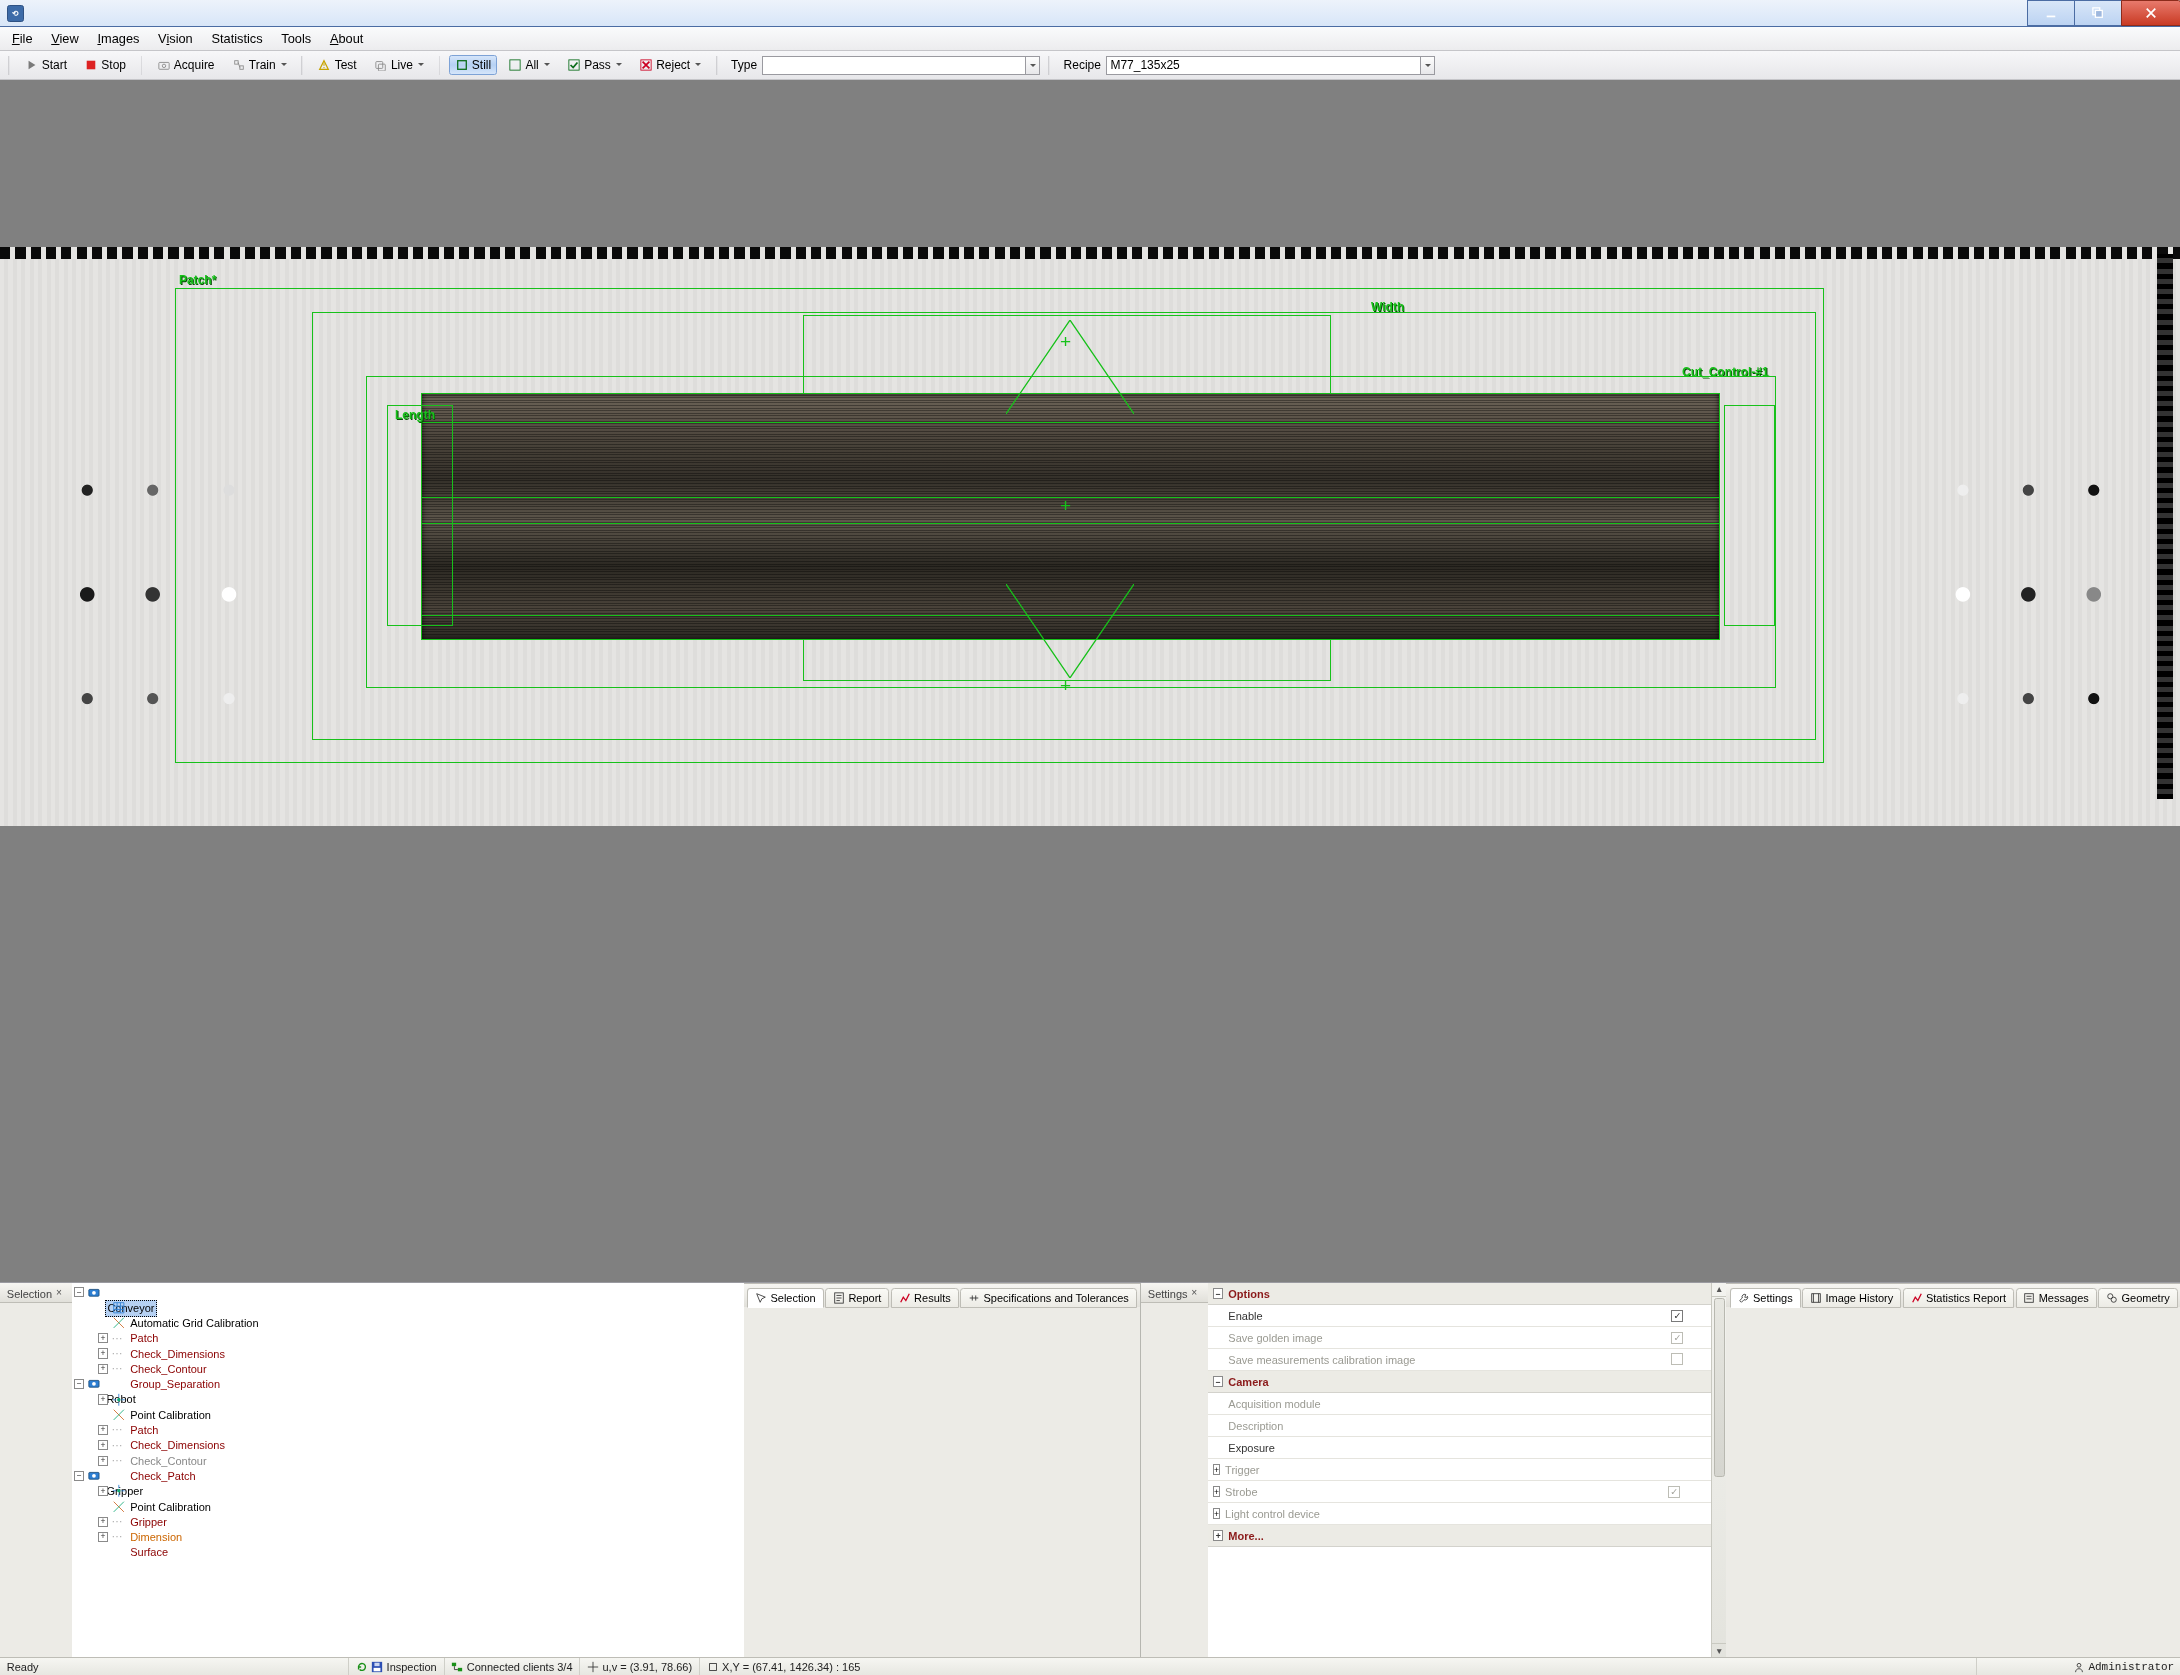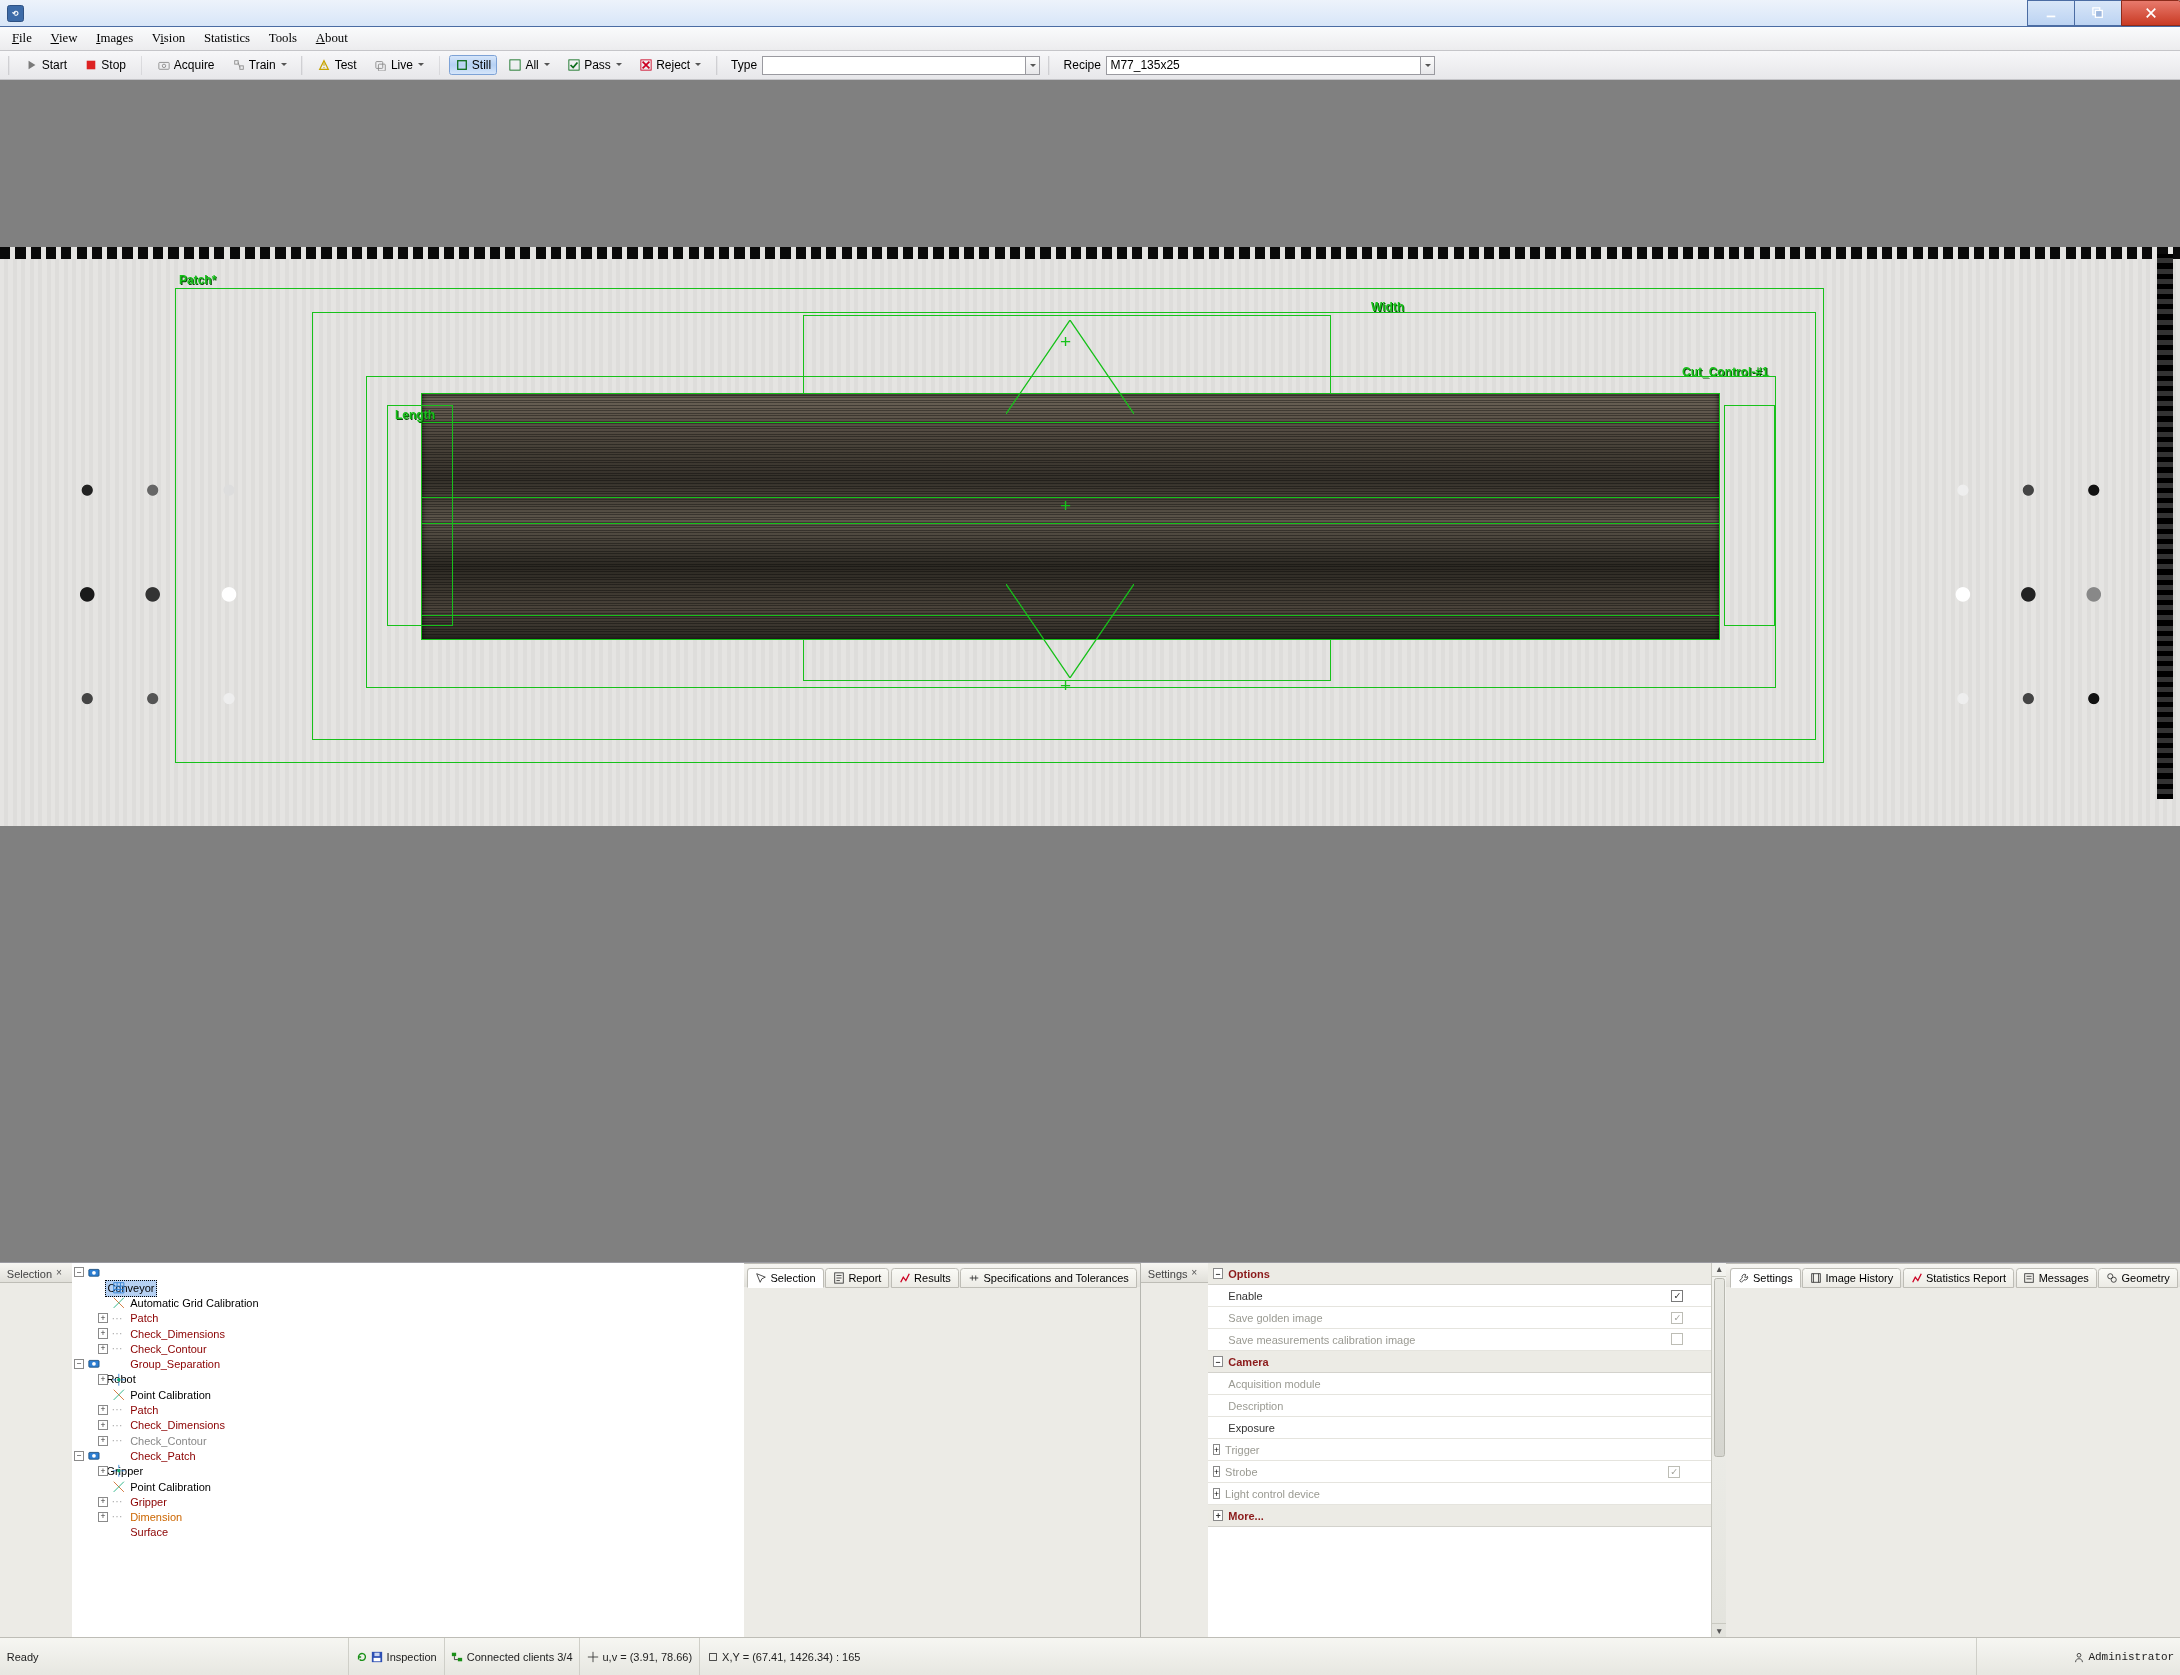--- a/index.html
+++ b/index.html
@@ -37,21 +37,21 @@
   .win-btn svg { width:12px; height:12px; }
 
   
   .menu-bar {
     height: 24px;
     background: linear-gradient(#fafbfc,#ececee);
     border-bottom: 0.9px solid #c5c5c9;
     display:flex; align-items:center; padding: 0 3.4px; gap: 1.7px;
     font-size: 12.8px;
   }
-  .menu-item { padding: 1.7px 8.5px; cursor:default;font-family:Liberation Serif, serif; }
+  .menu-item { padding: 1.7px 8.5px; cursor:default; }
   .menu-item .u { text-decoration: underline; }
 
   
   .toolbar {
     height: 29px;
     background: linear-gradient(#f7f7f9,#e7e7ea);
     border-bottom: 0.9px solid #c5c5c9;
     display:flex; align-items:center; padding: 0 5.1px; gap: 5.1px;
     font-size:12px;
   }
@@ -162,21 +162,21 @@
   .srow .cb.dim{color:#a2a29a;border-color:#bdbdb5;}
   .srow .val{flex:0 0 187px;text-align:right;color:#333;}
   .srow .val.dim{color:#9a9a92;}
   .srow .lead-toggle{width:10.2px;height:10.2px;border:0.9px solid #8a8a8a;margin-left:-15.3px;margin-right:5.1px;display:inline-flex;align-items:center;justify-content:center;font-size:8.5px;background:#fff;}
   .sscroll{position:absolute;right:0;top:0;bottom:0;width:15.3px;background:linear-gradient(#f3f3ef,#e3e3dd);border-left:0.9px solid #c9c9c1;}
   .sscroll .thumb{position:absolute;left:1.7px;right:1.7px;top:15.3px;height:179px;background:linear-gradient(#e7e7e1,#d5d5cf);border:0.9px solid #b8b8b0;border-radius:2.6px;}
   .sscroll .arr{height:13.6px;display:flex;align-items:center;justify-content:center;color:#555;font-size:8.5px;border-bottom:0.9px solid #c9c9c1;}
   .sscroll .arr.bottom{position:absolute;bottom:0;left:0;right:0;border-top:0.9px solid #c9c9c1;border-bottom:none;}
 
   
-  .status-bar{height:38px;background:linear-gradient(#f6f6f2,#e7e7e1);border-top:0.9px solid #bebdb6;display:flex;align-items:center;font-size:11px;color:#222;}
+  .status-bar{height:18px;background:linear-gradient(#f6f6f2,#e7e7e1);border-top:0.9px solid #bebdb6;display:flex;align-items:center;font-size:11px;color:#222;}
   .sb-cell{padding:0 6.8px;height:100%;display:flex;align-items:center;gap:3.4px;border-right:0.9px solid #cfcfc8;white-space:nowrap;}
   .sb-cell.flex{flex:1;}
   .sb-cell.last{border-right:none;margin-left:auto;min-width:204px;justify-content:flex-end;font-family:Liberation Mono, monospace;}
   .sb-ico{width:12px;height:12px;}
   .sb-first{width:349px;}
 
 </style>
 </head>
 <body>
 

